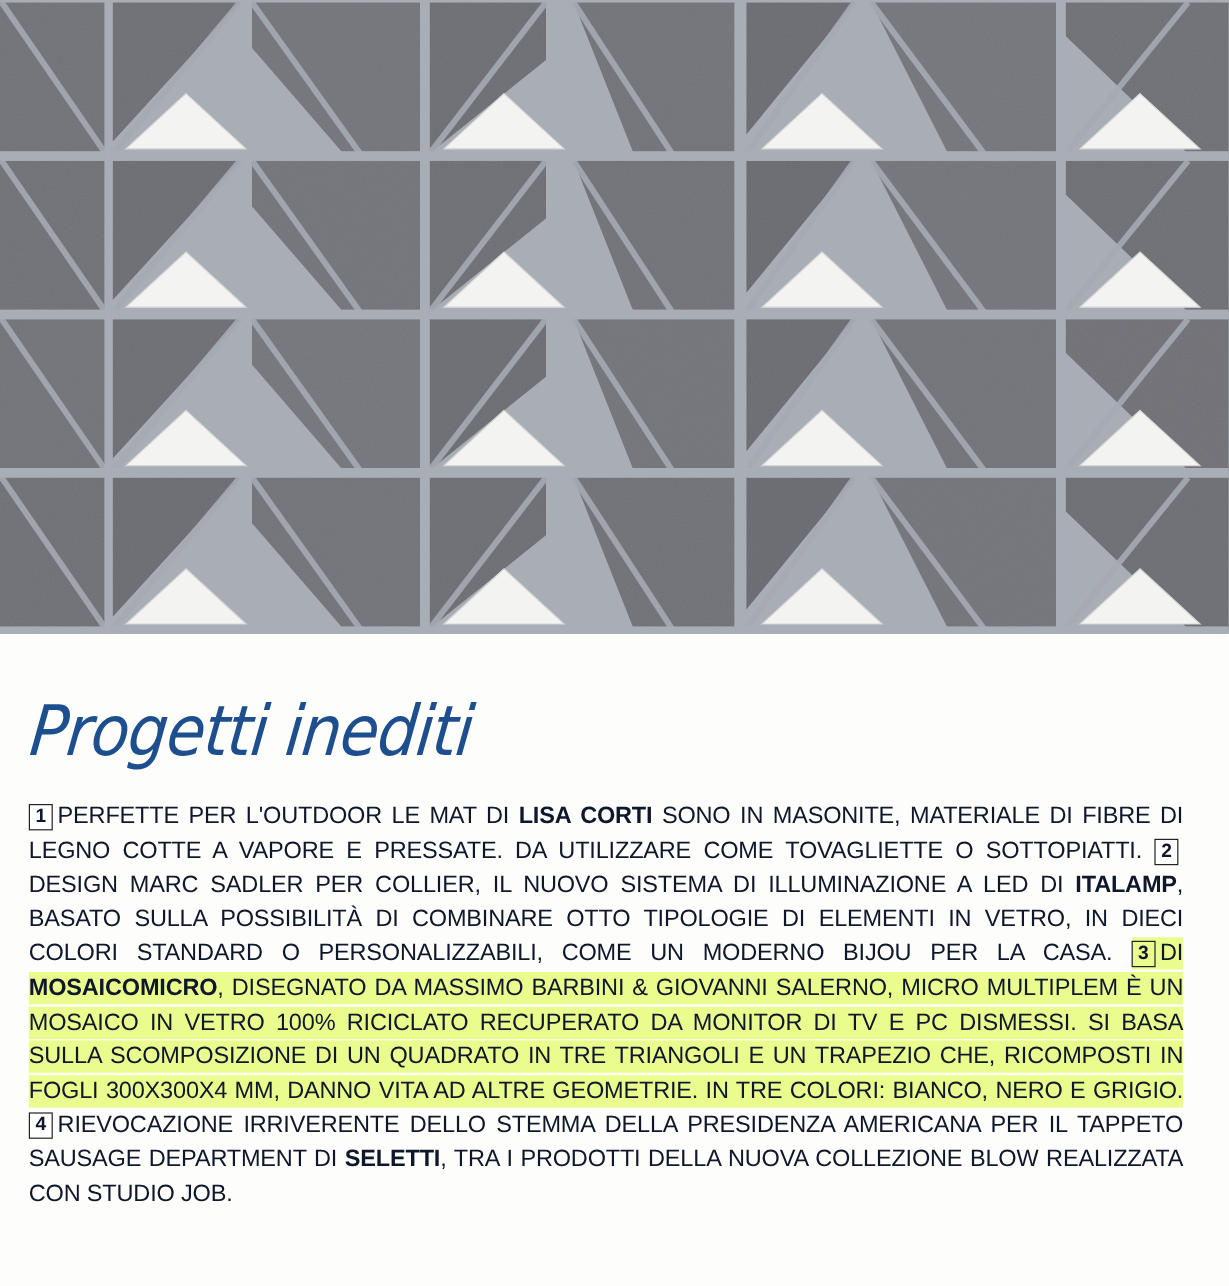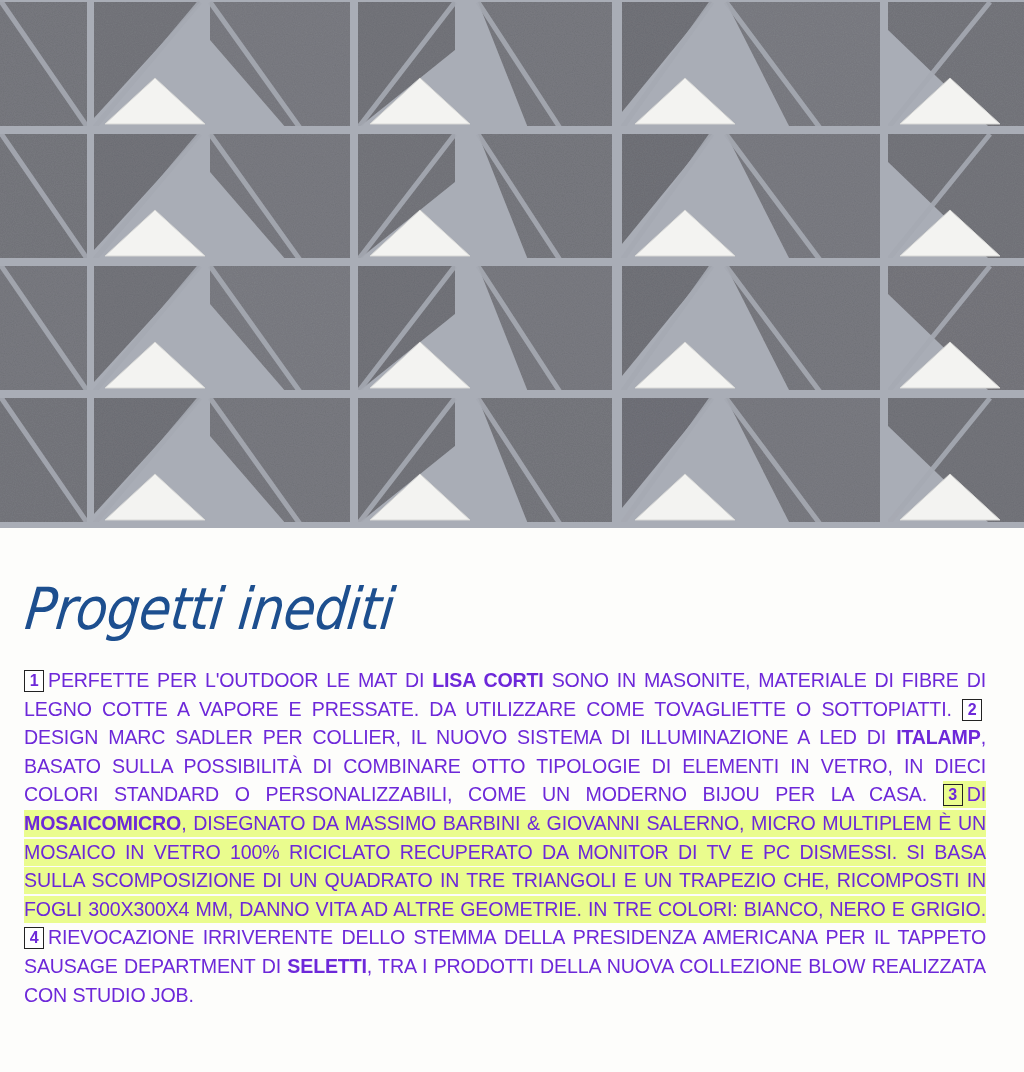--- a/index.html
+++ b/index.html
@@ -8,21 +8,21 @@
   .photo svg { display: block; }
   .title {
     position: absolute; left: 22px; top: 575px; margin: 0;
     font-family: "DejaVu Sans", sans-serif; font-style: italic; font-weight: normal;
     font-size: 58px; color: #1d4f8f; letter-spacing: -1px;
     transform: skewX(-6deg); transform-origin: left bottom;
     font-stretch: condensed;
   }
   .body-text {
     position: absolute; left: 24px; top: 666px; width: 962px;
-    font-size: 19.6px; line-height: 28.6px; color: #6d28d9;
+    font-size: 19.6px; line-height: 28.6px; color: #0f172a;
     text-align: justify; text-transform: uppercase; letter-spacing: -0.15px;
   }
   .body-text b { font-weight: bold; }
   .num {
     display: inline-block; border: 1.5px solid #222; width: 18px; height: 20px; line-height: 20px;
     text-align: center; font-weight: bold; font-size: 16px; margin-right: 4px; vertical-align: 1px; background: #fff;
   }
   .hl { background: #eafc8e; box-decoration-break: clone; -webkit-box-decoration-break: clone; padding: 2px 0 3px 0; }
   .hl .num { background: transparent; }
 </style>

